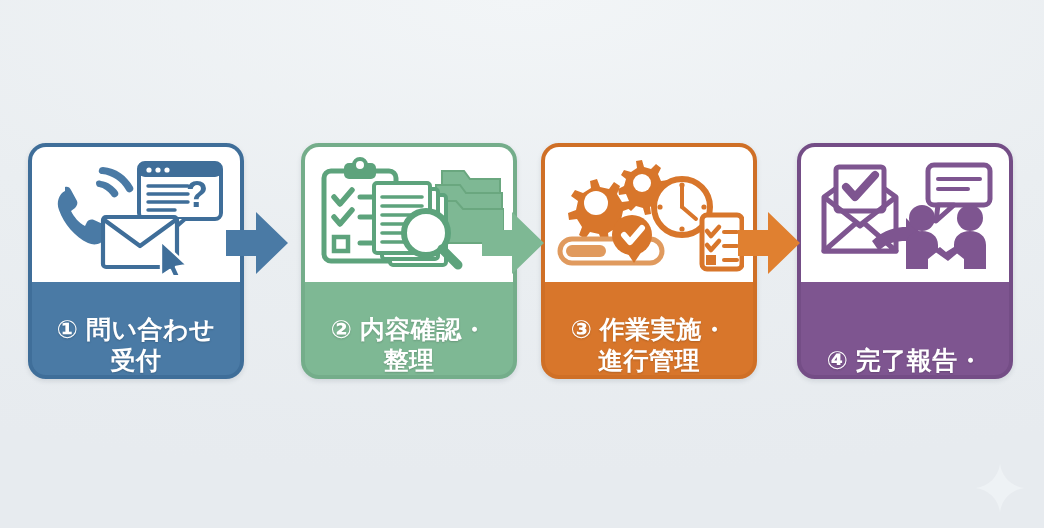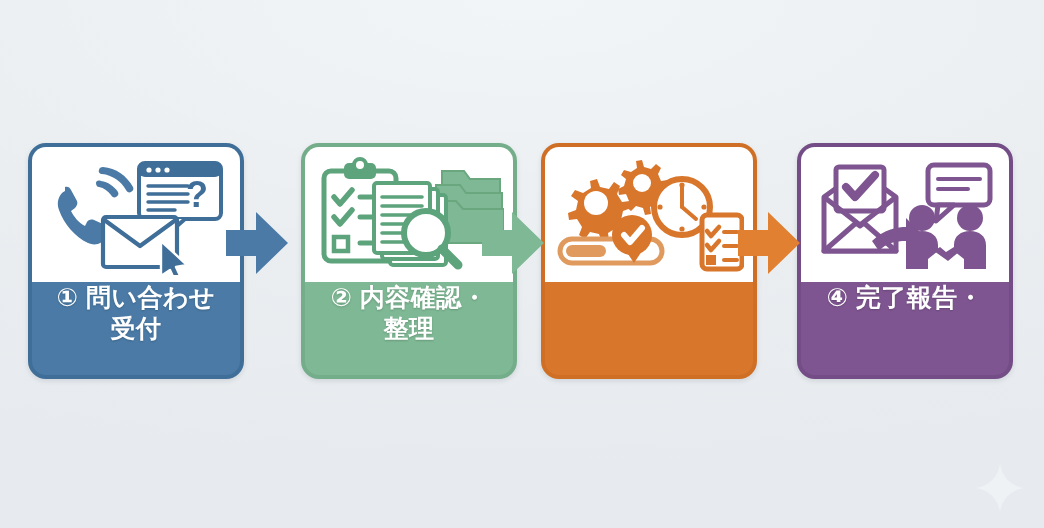--- a/index.html
+++ b/index.html
@@ -35,21 +35,21 @@
   .card .pic{
     position:absolute;left:0;right:0;top:0;
     height:135px;
     background:#ffffff;
     display:flex;align-items:center;justify-content:center;
   }
   .card .pic svg{display:block;}
   .card .cap{
     position:absolute;left:0;right:0;top:135px;bottom:0;
     display:flex;flex-direction:column;
-    align-items:center;justify-content:flex-start;
+    align-items:center;justify-content:flex-end;
     color:#ffffff;
     text-align:center;
     line-height:1.22;
     font-size:25px;
     font-weight:bold;
     letter-spacing:.5px;
     text-shadow:0 1px 2px rgba(0,0,0,.18);
     padding:0 6px;
     box-sizing:border-box;
   }
@@ -212,20 +212,24 @@
             <path d="M153 90l4 5 8-9" stroke="#d8762b" stroke-width="4.5" fill="none" stroke-linecap="round" stroke-linejoin="round"></path>
             <rect x="152" y="100" width="10" height="10" fill="#d8762b"></rect>
             <g stroke="#d8762b" stroke-width="4" stroke-linecap="round">
               <line x1="170" y1="77" x2="183" y2="77"></line>
               <line x1="170" y1="91" x2="183" y2="91"></line>
               <line x1="170" y1="105" x2="183" y2="105"></line>
             </g>
           </g>
         </svg>
       </div>
+      <div class="cap">
+        <span class="ln">③ 作業実施・</span>
+        <span class="ln">進行管理</span>
+      </div>
     </div>
 
     <div class="card" id="card4">
       <div class="pic">
         <svg width="190" height="120" viewBox="0 0 190 120" fill="none">
 
           <g>
             <path d="M14 42l36-26 36 26v54H14z" fill="#ffffff" stroke="#7e5590" stroke-width="5" stroke-linejoin="round"></path>
             <rect x="26" y="12" width="48" height="44" rx="3" fill="#ffffff" stroke="#7e5590" stroke-width="5"></rect>
             <path d="M36 32l9 10 20-22" stroke="#7e5590" stroke-width="8" fill="none" stroke-linecap="round" stroke-linejoin="round"></path>

